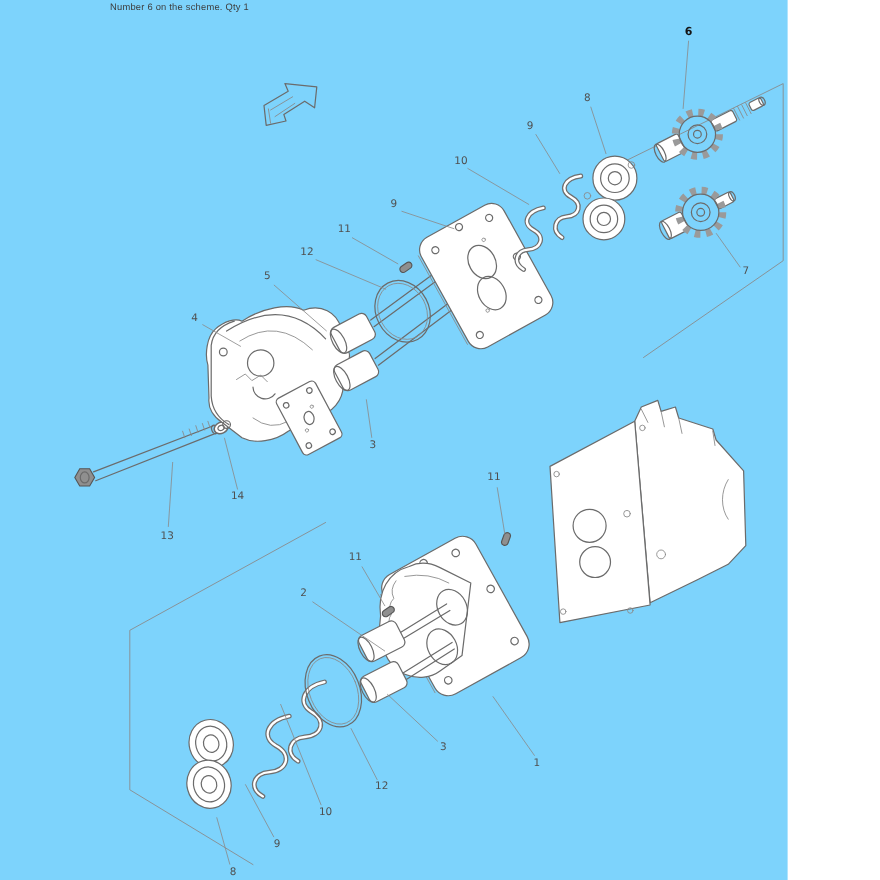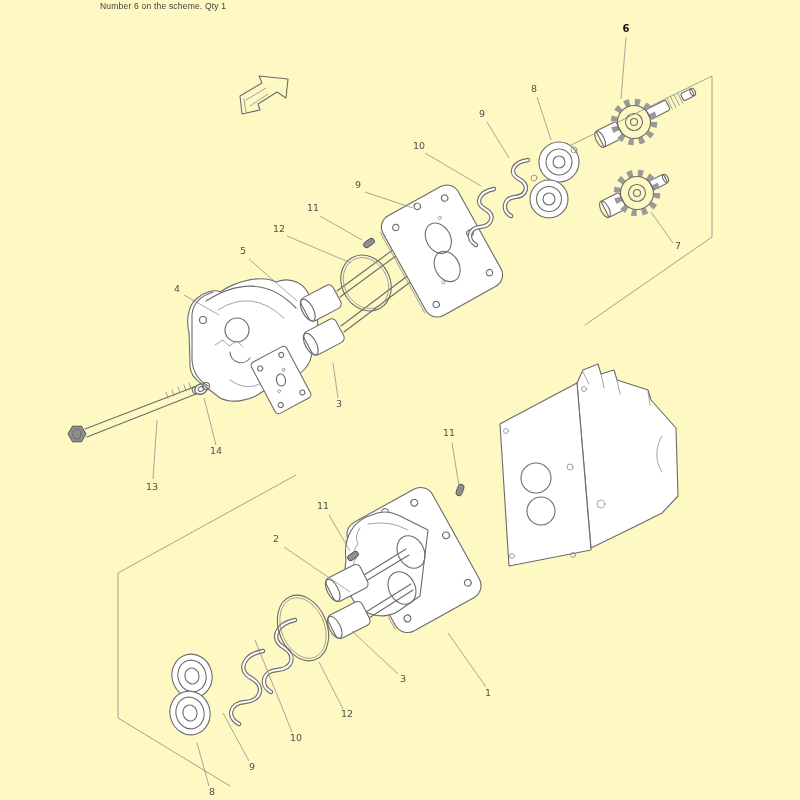--- a/index.html
+++ b/index.html
@@ -1,16 +1,16 @@
 <!DOCTYPE html>
 <html><head>
 <meta charset="utf-8">
 <style>
   html,body{margin:0;padding:0;background:#ffffff;}
-  .stage{position:relative;width:800px;height:800px;background:#fef9c3;overflow:hidden;
+  .stage{position:relative;width:716px;height:800px;background:#7dd3fc;overflow:hidden;
          font-family:"Liberation Sans", sans-serif;}
   .note{position:absolute;left:100px;top:1px;font-size:8.5px;color:#3d3d3d;letter-spacing:.2px;}
   svg{position:absolute;left:0;top:0;}
   svg *{vector-effect:non-scaling-stroke;}
   .ln{fill:none;stroke:#6b6b6b;stroke-width:1.1;stroke-linecap:round;stroke-linejoin:round;}
   .thin{fill:none;stroke:#8a8a8a;stroke-width:.8;stroke-linecap:round;}
   .wfill{fill:#ffffff;stroke:#6b6b6b;stroke-width:1.1;stroke-linejoin:round;}
   .darkfill{fill:#8f8f8f;stroke:#555555;stroke-width:1;}
   .teeth{fill:none;stroke:#9a9a9a;stroke-width:6.5;stroke-dasharray:5.2 5.3;}
   .tube{fill:none;stroke:#6f6f6f;stroke-width:4.4;stroke-linecap:round;}

